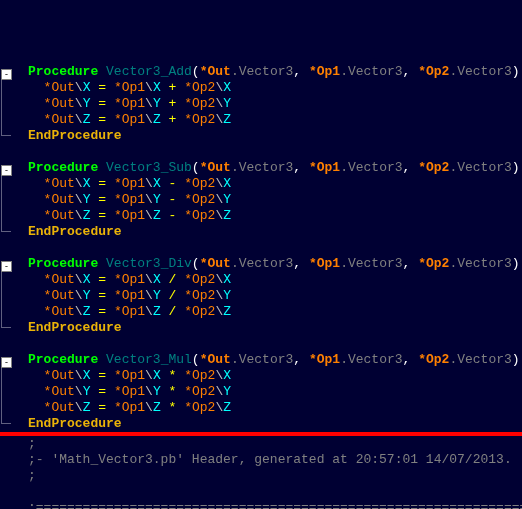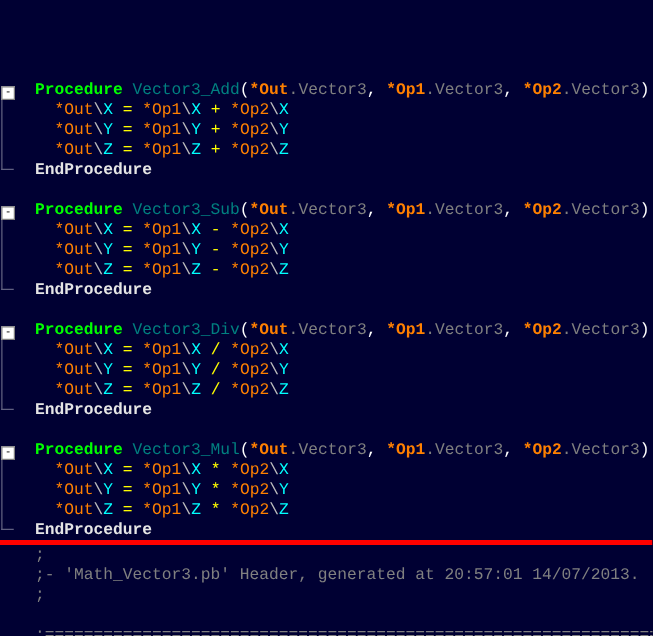--- a/index.html
+++ b/index.html
@@ -36,21 +36,21 @@
     vertical-align: middle;
     margin-top: 2px;
   }
   .code {
     margin-left: 28px;
   }
   .line { height: 16px; display: flex; }
   .line > pre { margin: 0; font-family: inherit; }
   
   .kw-proc { color: #00ff00; font-weight: bold; }
-  .kw-end { color: #e5e5e5; font-weight: bold; }
+  .kw-end { color: #eab308; font-weight: bold; }
   .fn-name { color: #008080; }
   .paren { color: #ffffff; }
   .ptr { color: #ff8000; }
   .ptr2 { color: #ff8000; font-weight: bold; }
   .type { color: #808080; }
   .field { color: #00ffff; }
   .op { color: #ffff00; }
   .bslash { color: #c0c0c0; }
   .dot { color: #808080; }
   .comma { color: #ffffff; }

